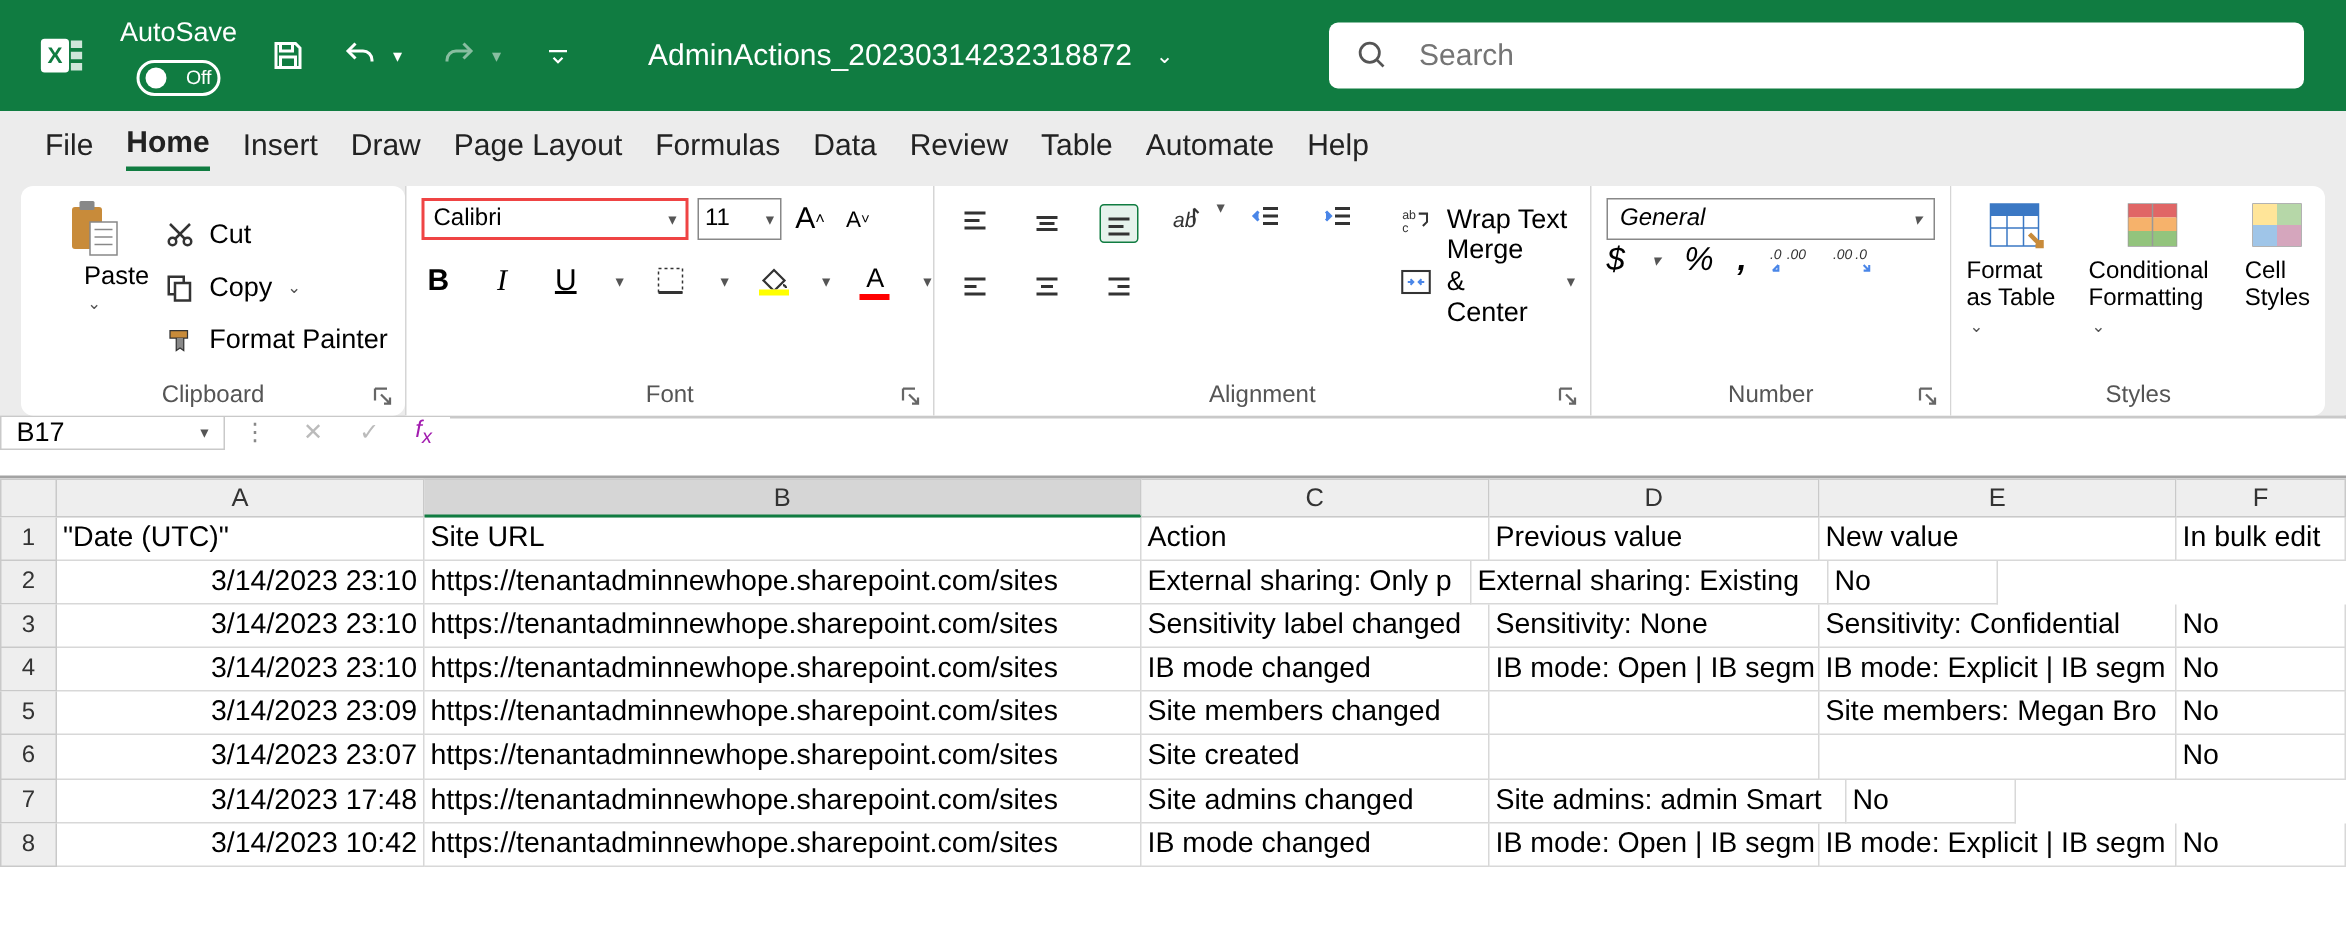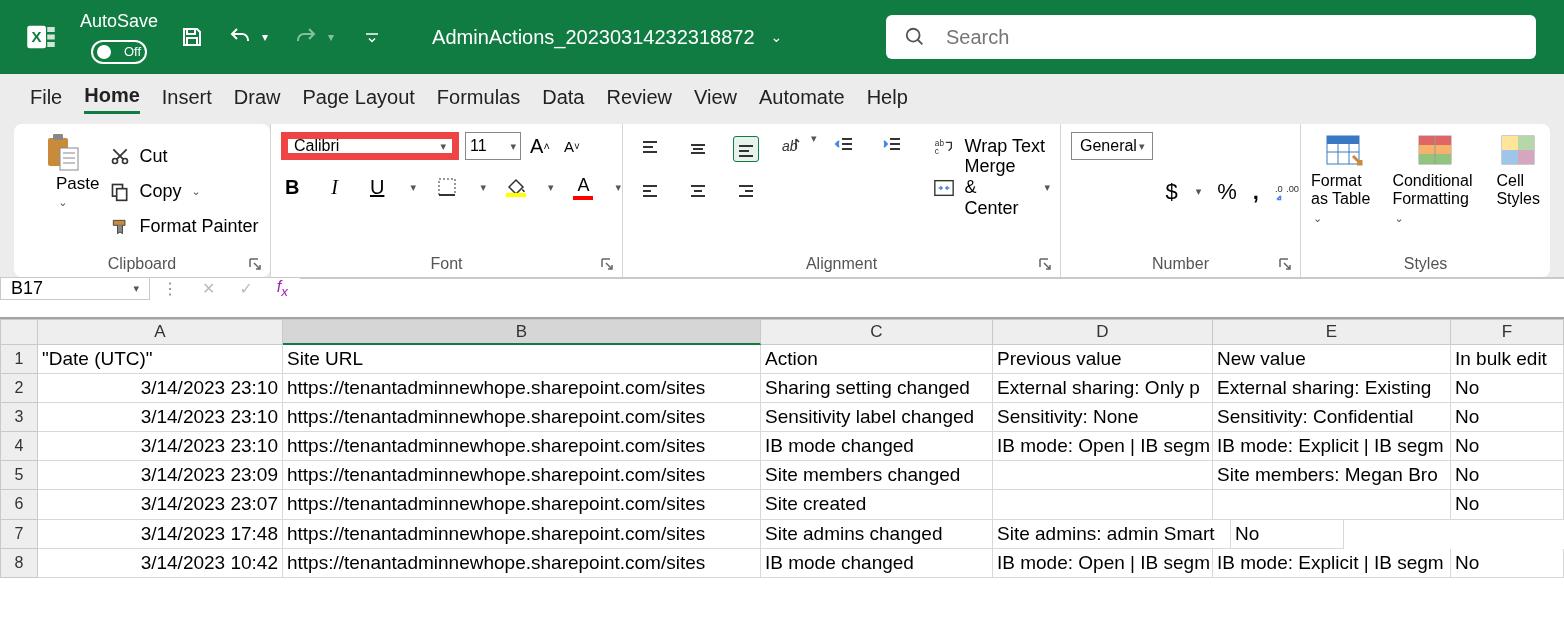--- a/index.html
+++ b/index.html
@@ -33,33 +33,33 @@
   .launcher svg { width:14px; height:14px; }
 
   .paste-col { display:flex; flex-direction:column; align-items:center; gap:2px; margin-right:10px; }
   .paste-col .big { width:40px; height:40px; }
   .paste-col .lbl { font-size:17px; display:flex; align-items:center; gap:4px;margin-left:32px; }
   .clip-rows { display:flex; flex-direction:column; gap:6px; justify-content:center; font-size:18px;}
   .clip-rows .row { display:flex; align-items:center; gap:8px; cursor:pointer; }
   .mini-icon { width:22px; height:22px; display:inline-flex; align-items:center; justify-content:center; }
 
   .font-top { display:flex; align-items:center; gap:6px; }
-  .font-name { width:178px; height:28px; border:7px solid #ef4444; font-size:16px; padding:0 6px; display:flex; align-items:center; justify-content:space-between; background:#fff;}
+  .font-name { width:178px; height:28px; border:2px solid #ef4444; font-size:16px; padding:0 6px; display:flex; align-items:center; justify-content:space-between; background:#fff;}
   .font-size { width:56px; height:28px; border:1px solid #888; font-size:16px; padding:0 4px; display:flex; align-items:center; justify-content:space-between; background:#fff;}
   .font-bottom { display:flex; align-items:center; gap:20px; margin-top:14px; font-size:20px;}
   .font-col { display:flex; flex-direction:column; width:340px;}
   .btn-sq { width:26px; height:26px; display:inline-flex; align-items:center; justify-content:center; cursor:pointer;}
   .caret { font-size:11px; color:#555; margin-left:2px;}
   .color-underline { display:flex; flex-direction:column; align-items:center; gap:0;}
   .color-underline .bar { width:20px; height:4px; }
   .align-grid { display:grid; grid-template-columns:repeat(3, 34px); grid-template-rows:repeat(2,34px); gap:8px 14px; align-items:center; justify-items:center;}
   .active-box { border:1px solid #107c41; background:#e6f2ec; border-radius:3px;}
   .align-right-col { display:flex; flex-direction:column; gap:12px; margin-left:20px; font-size:18px;}
   .align-right-col .row { display:flex; align-items:center; gap:10px; cursor:pointer;}
-  .num-col { display:flex; flex-direction:row; gap:12px; width:220px;}
+  .num-col { display:flex; flex-direction:column; gap:0; width:220px;font-style:italic;}
   .num-format { height:28px; border:1px solid #888; display:flex; align-items:center; justify-content:space-between; padding:0 8px; font-size:16px; background:#fff;}
   .num-row { display:flex; align-items:center; gap:16px; font-size:22px;}
   .styles-col { display:flex; align-items:flex-start; gap:18px;}
   .styles-item { display:flex; flex-direction:column; align-items:center; font-size:16px; gap:4px; cursor:pointer;}
   .styles-item .ic { width:40px; height:36px; }
   .indent-grid { display:grid; grid-template-columns:repeat(2,34px); gap:8px 14px; margin-left:14px;}
   .orient-col { display:flex; align-items:flex-start; gap:6px; margin-left:14px;}
 
   
   .fbar { height:42px; border-bottom:2px solid #a3a3a3; display:flex; align-items:flex-start; }
@@ -149,21 +149,21 @@
 
 <div class="tabs">
   <span class="tab">File</span>
   <span class="tab active">Home</span>
   <span class="tab">Insert</span>
   <span class="tab">Draw</span>
   <span class="tab">Page Layout</span>
   <span class="tab">Formulas</span>
   <span class="tab">Data</span>
   <span class="tab">Review</span>
-  <span class="tab">View</span>
+  <span class="tab">Table</span>
   <span class="tab">Automate</span>
   <span class="tab">Help</span>
 </div>
 
 <div class="ribbon">
 
   <div class="group" style="width:256px">
     <div class="paste-col">
       <div class="big">
         <svg viewBox="0 0 40 40" width="40" height="40">
@@ -479,21 +479,20 @@
       <div class="cell cB">Site URL</div>
       <div class="cell cC">Action</div>
       <div class="cell cD">Previous value</div>
       <div class="cell cE">New value</div>
       <div class="cell cF">In bulk edit</div>
     </div>
     <div id="data-rows">
         <div class="row">
           <div class="cell cA">3/14/2023 23:10</div>
           <div class="cell cB">https://tenantadminnewhope.sharepoint.com/sites</div>
-          <div class="cell cC">Sharing setting changed</div>
           <div class="cell cD">External sharing: Only p</div>
           <div class="cell cE">External sharing: Existing </div>
           <div class="cell cF">No</div>
         </div>
         <div class="row">
           <div class="cell cA">3/14/2023 23:10</div>
           <div class="cell cB">https://tenantadminnewhope.sharepoint.com/sites</div>
           <div class="cell cC">Sensitivity label changed</div>
           <div class="cell cD">Sensitivity: None</div>
           <div class="cell cE">Sensitivity: Confidential</div>

